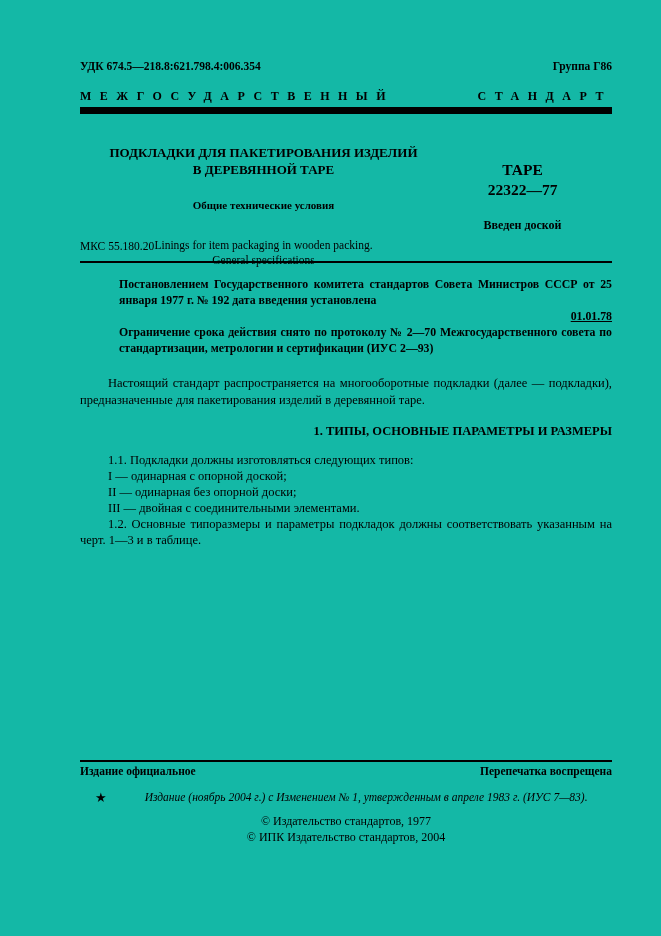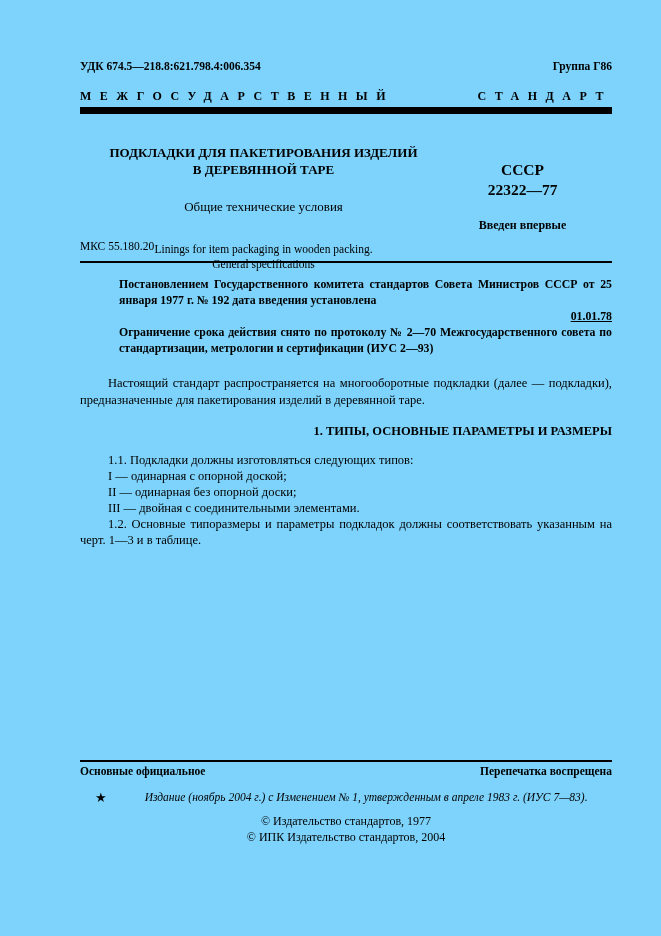--- a/index.html
+++ b/index.html
@@ -3,21 +3,21 @@
 <meta charset="utf-8">
 <style>
   * { margin: 0; padding: 0; box-sizing: border-box; }
   html, body { background: #e8e8e8; }
   body { font-family: "Liberation Serif", "DejaVu Serif", serif; }
 
   .page {
     position: relative;
     width: 661px;
     height: 936px;
-    background: #7dd3fc;
+    background: #14b8a6;
     color: #000;
     margin: 0 auto;
     overflow: hidden;
   }
   .abs { position: absolute; left: 80px; right: 49px; }
 
   .topmeta {
     top: 60px;
     display: flex;
     justify-content: space-between;
@@ -38,21 +38,21 @@
   }
   .black-bar { top: 107px; height: 7px; background: #000; }
 
   .title-grid {
     top: 144px;
     display: grid;
     grid-template-columns: 1fr 165px;
   }
   .title-left { text-align: center; padding: 0 8px; }
   .main-title { font-weight: bold; font-size: 13px; line-height: 17px; }
-  .subtitle { font-weight: normal; font-size: 13px; margin-top: 21px; }
+  .subtitle { font-weight: bold; font-size: 11px; margin-top: 21px; }
   .title-en { font-size: 11.5px; line-height: 15px; margin-top: 27px; }
   .title-right { text-align: center; padding-right: 14px; }
   .gost-label { font-weight: bold; font-size: 15.5px; line-height: 20px; margin-top: 16px; }
   .gost-number { font-weight: bold; font-size: 15.5px; line-height: 20px; }
   .introduced { font-weight: bold; font-size: 12px; margin-top: 18px; }
 
   .mks { top: 240px; font-size: 11.5px; }
   .rule-1 { top: 261px; height: 2px; background: #000; }
 
   .decree-block { top: 276px; font-weight: bold; font-size: 11.8px; line-height: 16px; margin-left: 39px; }
@@ -98,23 +98,23 @@
         <div>ПОДКЛАДКИ ДЛЯ ПАКЕТИРОВАНИЯ ИЗДЕЛИЙ</div>
         <div>В ДЕРЕВЯННОЙ ТАРЕ</div>
       </div>
       <div class="subtitle">Общие технические условия</div>
       <div class="title-en">
         <div>Linings for item packaging in wooden packing.</div>
         <div>General specifications</div>
       </div>
     </div>
     <div class="title-right">
-      <div class="gost-label">СССР</div>
+      <div class="gost-label">ТАРЕ</div>
       <div class="gost-number">22322—77</div>
-      <div class="introduced">Введен впервые</div>
+      <div class="introduced">Введен доской</div>
     </div>
   </div>
 
   <div class="abs mks">МКС 55.180.20</div>
   <div class="abs rule-1"></div>
 
   <div class="abs decree-block">
     <div class="decree-p">Постановлением Государственного комитета стандартов Совета Министров СССР от 25 января 1977 г. № 192 дата введения установлена</div>
     <div class="effective-date">01.01.78</div>
     <div class="decree-p">Ограничение срока действия снято по протоколу № 2—70 Межгосударственного совета по стандартизации, метрологии и сертификации (ИУС 2—93)</div>
@@ -128,21 +128,21 @@
     <div class="clause-line">1.1. Подкладки должны изготовляться следующих типов:</div>
     <div class="clause-line">I — одинарная с опорной доской;</div>
     <div class="clause-line">II — одинарная без опорной доски;</div>
     <div class="clause-line">III — двойная с соединительными элементами.</div>
     <div class="clause-par">1.2. Основные типоразмеры и параметры подкладок должны соответствовать указанным на черт. 1—3 и в таблице.</div>
   </div>
 
   <div class="abs footer">
     <div class="rule-2"></div>
     <div class="footer-row">
-      <span>Основные официальное</span>
+      <span>Издание официальное</span>
       <span>Перепечатка воспрещена</span>
     </div>
     <div class="edition-row">
       <span class="star">★</span>
       <span class="edition-note">Издание (ноябрь 2004 г.) с Изменением № 1, утвержденным в апреле 1983 г. (ИУС 7—83).</span>
     </div>
     <div class="copyrights">
       <div>© Издательство стандартов, 1977</div>
       <div>© ИПК Издательство стандартов, 2004</div>
     </div>

